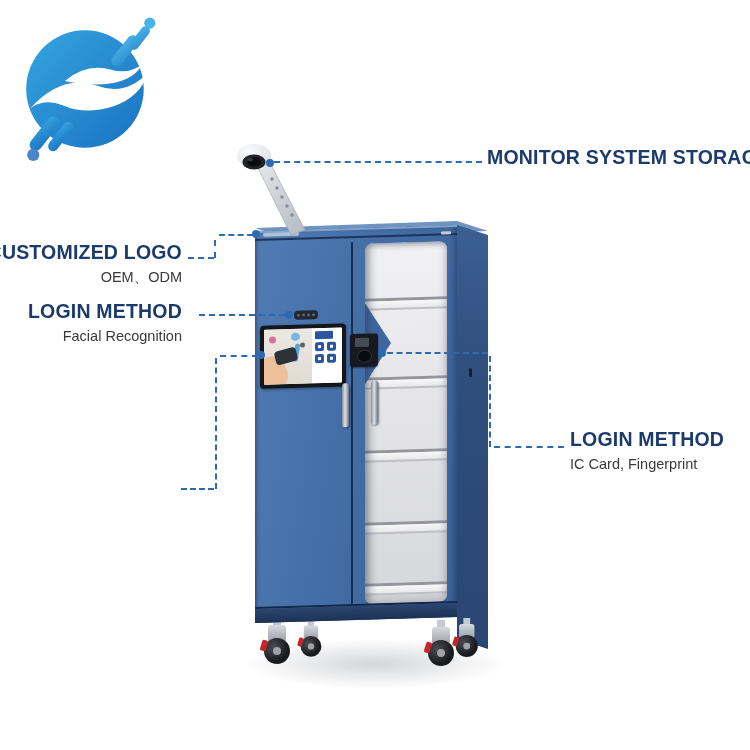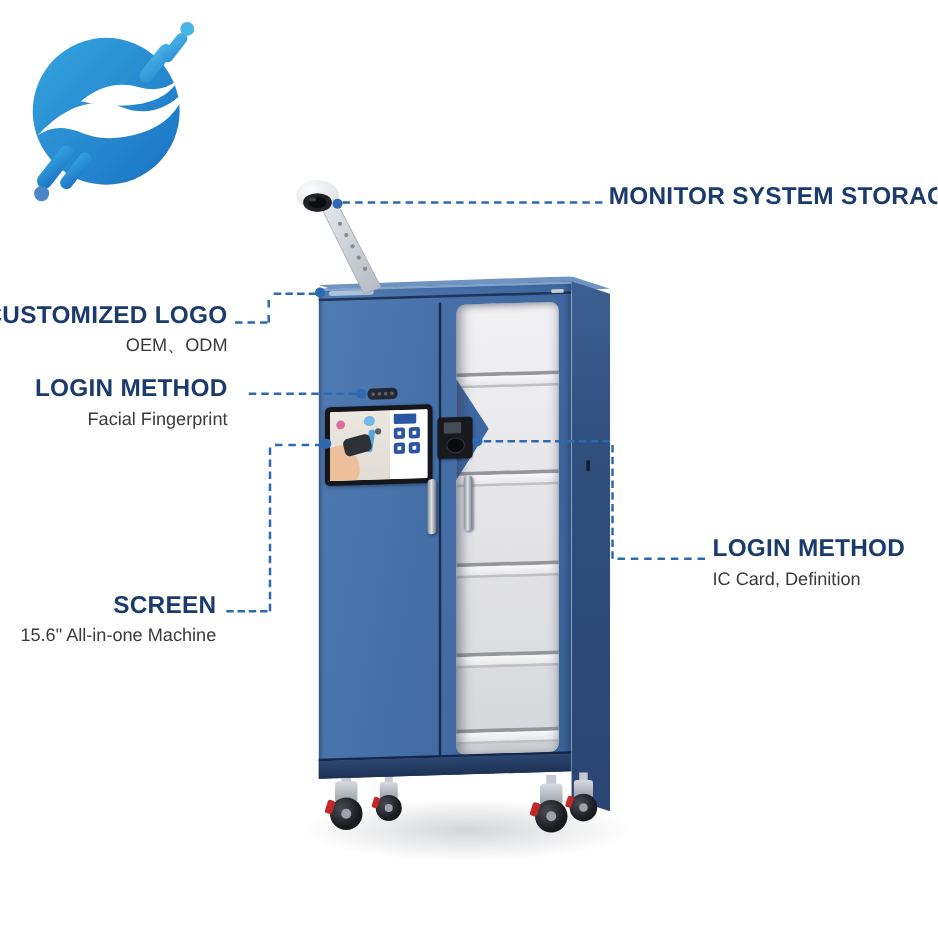--- a/index.html
+++ b/index.html
@@ -290,26 +290,22 @@
     <div class="callout-title">MONITOR SYSTEM STORAGE</div>
   </div>
 
   <div class="callout right-align" style="right:568px;top:242px">
     <div class="callout-title">CUSTOMIZED LOGO</div>
     <div class="callout-sub">OEM、ODM</div>
   </div>
 
   <div class="callout right-align" style="right:568px;top:301px">
     <div class="callout-title">LOGIN METHOD</div>
-    <div class="callout-sub">Facial Fingerprint</div>
-  </div>
-
-  <div class="callout right-align" style="right:577px;top:474px">
-    <div class="callout-title">SCREEN</div>
-    <div class="callout-sub">15.6" All-in-one Machine</div>
-  </div>
+    <div class="callout-sub">Facial Recognition</div>
+  </div>
+
 
   <div class="callout" style="left:570px;top:429px">
     <div class="callout-title">LOGIN METHOD</div>
-    <div class="callout-sub">IC Card, Definition</div>
+    <div class="callout-sub">IC Card, Fingerprint</div>
   </div>
 
 </div>
 
 </body></html>

